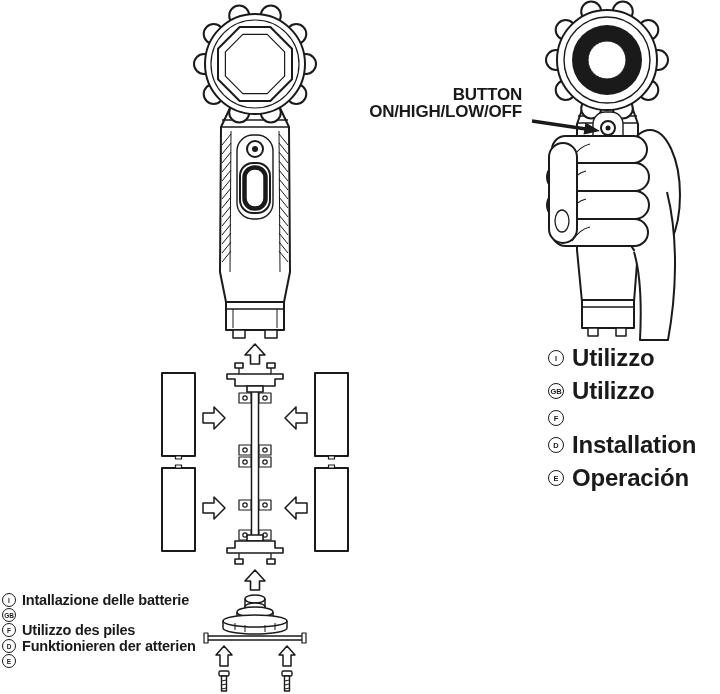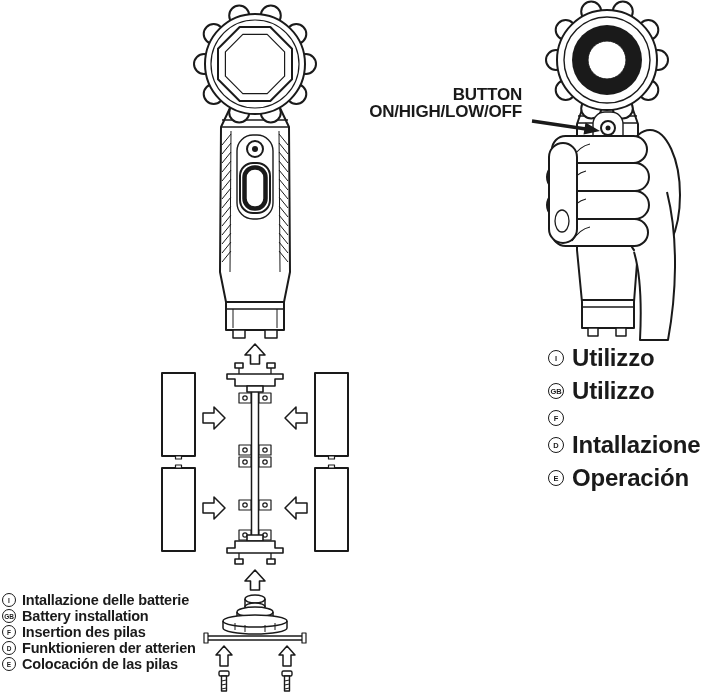--- a/index.html
+++ b/index.html
@@ -261,44 +261,42 @@
     </div>
     <div class="row">
       <span class="circle">GB</span>
       <span class="label">Utilizzo</span>
     </div>
     <div class="row">
       <span class="circle">F</span>
     </div>
     <div class="row">
       <span class="circle">D</span>
-      <span class="label">Intallazione</span>
+      <span class="label">Installation</span>
     </div>
     <div class="row">
       <span class="circle">E</span>
       <span class="label">Operación</span>
     </div>
   </div>
 
   <div class="overlay list" id="battery-list">
     <div class="row">
       <span class="circle">I</span>
       <span class="label">Intallazione delle batterie</span>
     </div>
     <div class="row">
       <span class="circle">GB</span>
-      <span class="label">Battery installation</span>
     </div>
     <div class="row">
       <span class="circle">F</span>
-      <span class="label">Insertion des pilas</span>
+      <span class="label">Utilizzo des piles</span>
     </div>
     <div class="row">
       <span class="circle">D</span>
       <span class="label">Funktionieren der atterien</span>
     </div>
     <div class="row">
       <span class="circle">E</span>
-      <span class="label">Colocación de las pilas</span>
     </div>
   </div>
 
 </div>
 
 </body></html>

